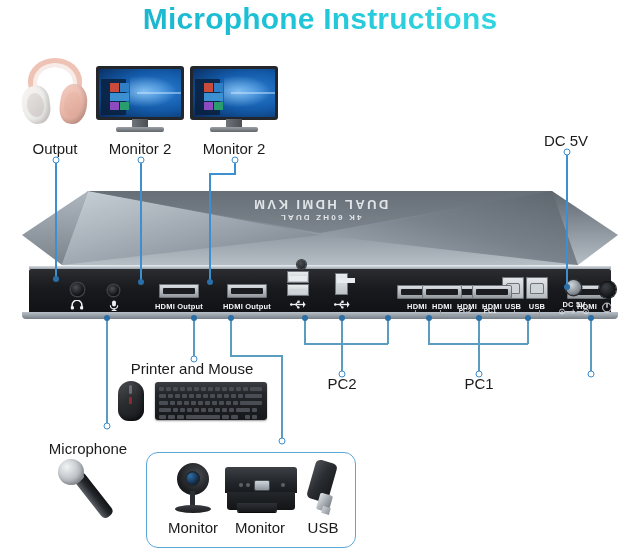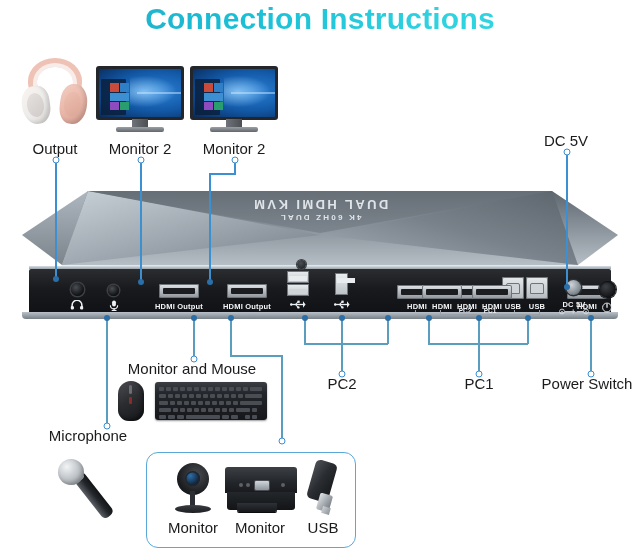--- a/index.html
+++ b/index.html
@@ -175,21 +175,21 @@
   .ud-cap{position:absolute;left:13px;top:33px;width:13px;height:17px;border-radius:2px;
     background:linear-gradient(110deg,#e0e4e8,#9ba1a7 60%,#6e747a);transform:rotate(16deg);}
   .ud-tip{position:absolute;left:17px;top:46px;width:8px;height:7px;
     background:linear-gradient(110deg,#cdd2d7,#8d9399);transform:rotate(16deg);}
 </style>
 </head>
 <body>
 
 <div id="stage">
 
-  <div class="title">Connection Instructions</div>
+  <div class="title">Microphone Instructions</div>
 
   <div class="headset">
     <div class="hs-band"></div>
     <div class="hs-band2"></div>
     <div class="hs-cupL"></div>
     <div class="hs-cupR"></div>
   </div>
   <div class="cap c" style="left:55px;top:140px;">Output</div>
 
   <div class="mon" style="left:96px;top:66px;">
@@ -380,26 +380,26 @@
   <div class="dotO" style="left:235px;top:160px;"></div>
   <div class="dotF" style="left:210px;top:282px;"></div>
 
   <div class="ln lnv" style="left:566px;top:152px;height:135px;"></div>
   <div class="dotO" style="left:567px;top:152px;"></div>
   <div class="dotF" style="left:567px;top:287px;"></div>
 
   <div class="ln lnv thin" style="left:106px;top:318px;height:108px;"></div>
   <div class="dotF" style="left:107px;top:318px;"></div>
   <div class="dotO" style="left:107px;top:426px;"></div>
-  <div class="cap c" style="left:88px;top:427px;">Microphone</div>
+  <div class="cap c" style="left:88px;top:440px;">Microphone</div>
 
   <div class="ln lnv thin" style="left:193px;top:318px;height:41px;"></div>
   <div class="dotF" style="left:194px;top:318px;"></div>
   <div class="dotO" style="left:194px;top:359px;"></div>
-  <div class="cap c" style="left:192px;top:360px;">Monitor and Mouse</div>
+  <div class="cap c" style="left:192px;top:360px;">Printer and Mouse</div>
 
   <div class="ln lnv thin" style="left:230px;top:318px;height:38px;"></div>
   <div class="ln lnh thin" style="left:230px;top:355px;width:52px;"></div>
   <div class="ln lnv thin" style="left:281px;top:355px;height:86px;"></div>
   <div class="dotF" style="left:231px;top:318px;"></div>
   <div class="dotO" style="left:282px;top:441px;"></div>
 
   <div class="ln lnv thin" style="left:304px;top:318px;height:26px;"></div>
   <div class="ln lnv thin" style="left:387px;top:318px;height:26px;"></div>
   <div class="ln lnv thin" style="left:341px;top:318px;height:26px;"></div>
@@ -418,21 +418,20 @@
   <div class="ln lnv thin" style="left:478px;top:343px;height:31px;"></div>
   <div class="dotF" style="left:429px;top:318px;"></div>
   <div class="dotF" style="left:479px;top:318px;"></div>
   <div class="dotF" style="left:528px;top:318px;"></div>
   <div class="dotO" style="left:479px;top:374px;"></div>
   <div class="cap c" style="left:479px;top:375px;">PC1</div>
 
   <div class="ln lnv thin" style="left:590px;top:318px;height:56px;"></div>
   <div class="dotF" style="left:591px;top:318px;"></div>
   <div class="dotO" style="left:591px;top:374px;"></div>
-  <div class="cap c" style="left:587px;top:375px;">Power Switch</div>
 
   <div class="mouse"></div>
   <div class="kbd">
     <div class="row" style="top:5px;">
       <div class="key" style="left:0px;width:5px;"></div>
         <div class="key" style="left:7px;width:5px;"></div>
       <div class="key" style="left:14px;width:5px;"></div>
         <div class="key" style="left:21px;width:5px;"></div>
       <div class="key" style="left:28px;width:5px;"></div>
         <div class="key" style="left:35px;width:5px;"></div>

